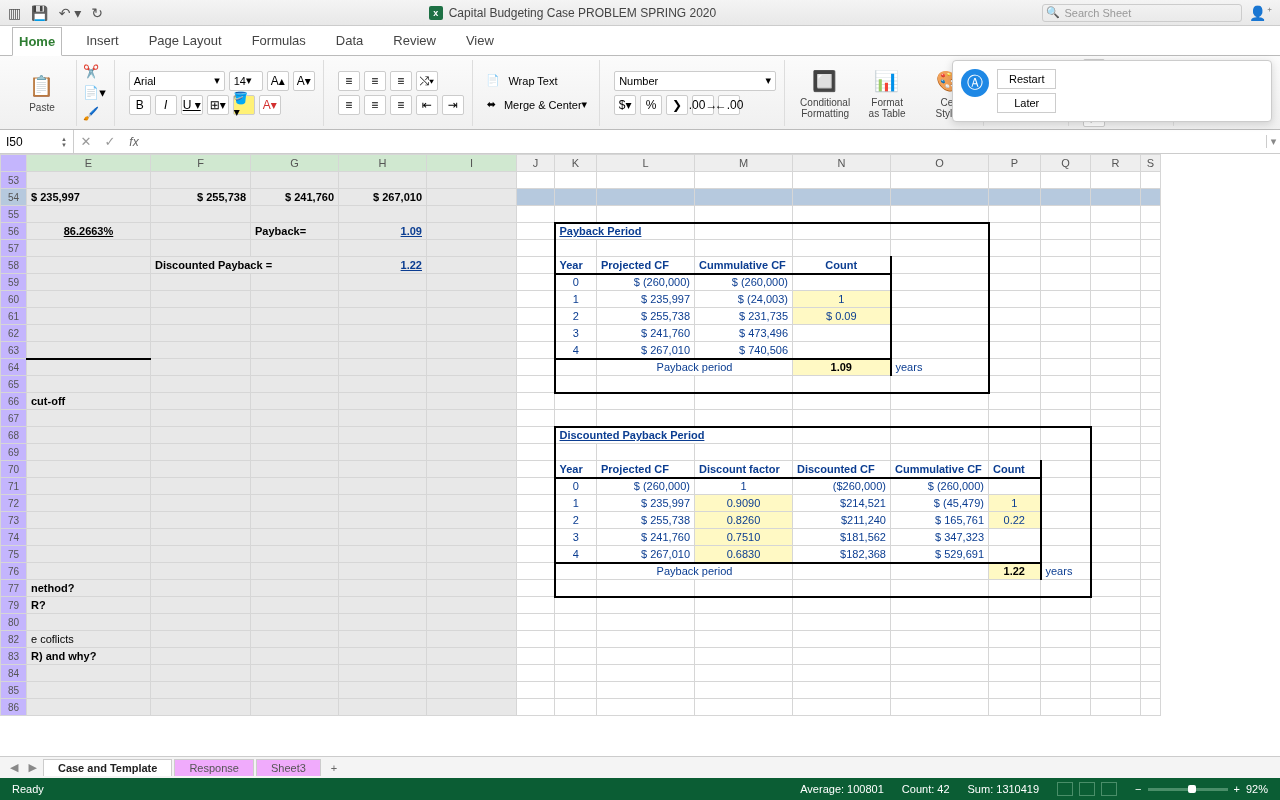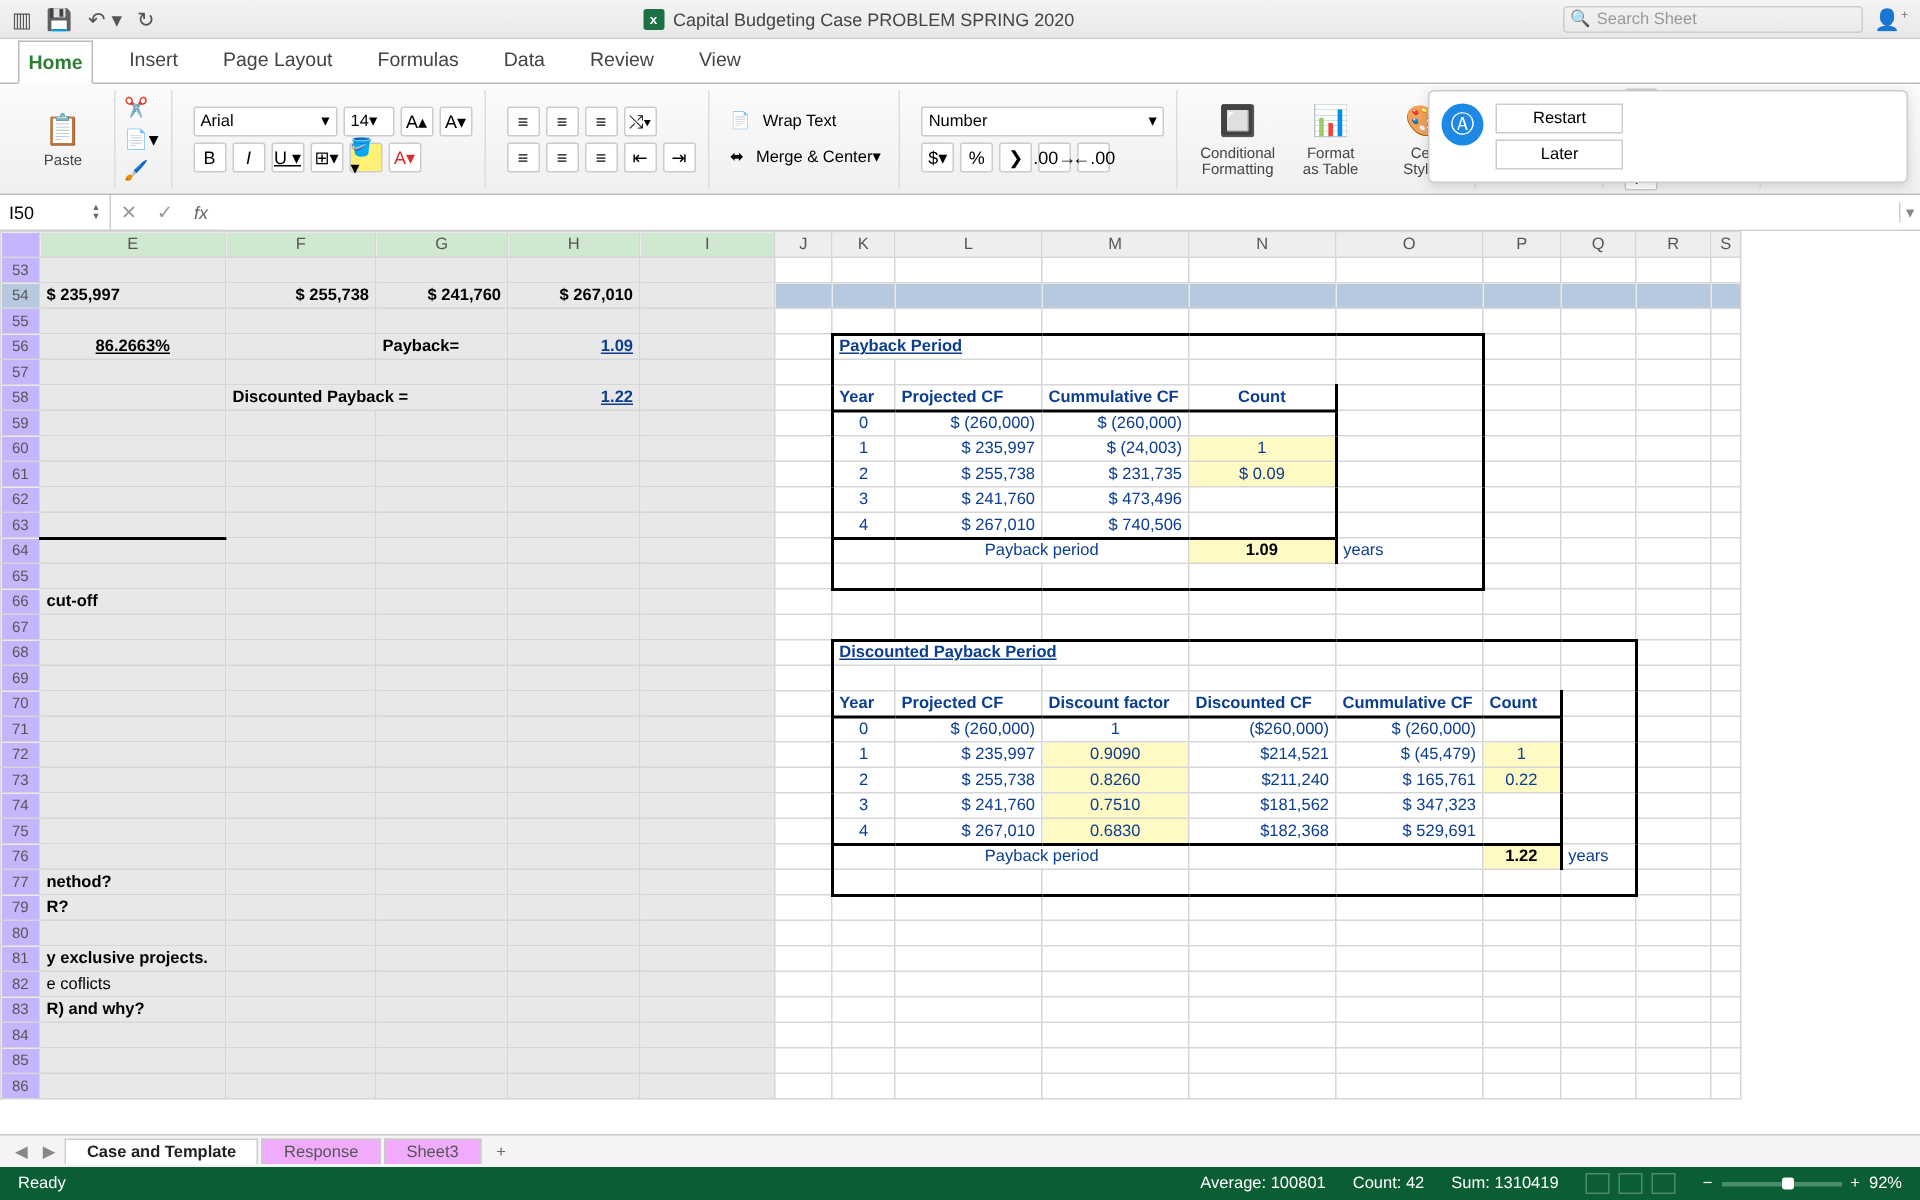--- a/index.html
+++ b/index.html
@@ -7,41 +7,41 @@
 
 
 .titlebar { height: 26px; background: linear-gradient(#f4f4f4,#e8e8e8); border-bottom: 1px solid #ccc; display: flex; align-items: center; padding: 0 8px; }
 .titlebar .qa-icons { display: flex; gap: 10px; color: #555; font-size: 14px; }
 .titlebar .title { flex: 1; text-align: center; font-size: 12px; color: #444; display: flex; justify-content: center; align-items: center; gap: 6px;}
 .titlebar .excel-ic { width:14px; height:14px; background:#1d7044; border-radius:2px; display:inline-flex; align-items:center; justify-content:center; color:#fff; font-size:9px; font-weight:bold;}
 .titlebar .search { width: 200px; height: 18px; border: 1px solid #ccc; border-radius: 3px; display:flex; align-items:center; padding:0 4px; color:#999; font-size:11px; gap:4px; margin-right:8px;}
 .titlebar .share-ic { color:#888; font-size:14px;}
 
 
-.tabs { height: 30px; display: flex; align-items: flex-start; padding-left: 12px; border-bottom: 1px solid #bbb; background:#fff; gap:18px;}
+.tabs { height: 30px; display: flex; align-items: center; padding-left: 12px; border-bottom: 1px solid #bbb; background:#fff; gap:18px;}
 .tabs .tab { padding: 6px 6px; font-size: 13px; color: #444; cursor:pointer; }
 .tabs .tab.active { background:#fff; border:1px solid #bbb; border-bottom:1px solid #fff; position:relative; top:1px; color:#2e7d32; font-weight:600;}
 
 
 .ribbon { height: 74px; background: linear-gradient(#fbfbfb,#f0f0f0); border-bottom: 1px solid #bbb; display:flex; align-items:center; padding: 4px 8px; gap:6px; position:relative;}
 .rgroup { height:66px; border-right:1px solid #ddd; padding: 2px 8px; display:flex; flex-direction:column; justify-content:center; gap:4px;}
 .big-btn { display:flex; flex-direction:column; align-items:center; justify-content:center; gap:2px; font-size:10px; color:#444; min-width:52px;}
 .big-btn .ic { width:28px; height:28px; display:flex; align-items:center; justify-content:center; font-size:20px; }
 .row { display:flex; gap:4px; align-items:center;}
 .chip { border:1px solid #ccc; background:#fff; height:20px; display:flex; align-items:center; padding:0 4px; font-size:11px; border-radius:2px;}
 .mini-btn { width:22px;height:20px;border:1px solid #ccc;background:#fff;display:flex;align-items:center;justify-content:center;font-size:12px;border-radius:2px;}
 .font-sel { width:96px;text-align:right;}
 .size-sel { width:34px; text-align:center;}
 
 .notif { position:absolute; right:8px; top:4px; width:320px; background:#fff; border:1px solid #ccc; border-radius:4px; box-shadow:0 2px 8px rgba(0,0,0,0.15); display:flex; padding:8px; gap:8px; z-index:50;}
 .notif .badge { width:28px;height:28px;border-radius:50%;background:#1e88e5;color:#fff;display:flex;align-items:center;justify-content:center;font-size:16px;flex-shrink:0;}
 .notif .txt .h { font-weight:600; font-size:11px; color:#222;}
 .notif .txt .s { font-size:10px; color:#666; line-height:1.3;}
 .notif .btncol { display:flex;flex-direction:column;gap:4px;}
-.notif .nb { border:1px solid #ccc; padding:3px 24px; font-size:11px; background:#fff;}
+.notif .nb { border:1px solid #ccc; padding:3px 11px; font-size:11px; background:#fff;}
 
 
 .fbar { height:24px; border-bottom:1px solid #ccc; display:flex; align-items:center; background:#fff;}
 .namebox { width:74px; border-right:1px solid #ccc; height:100%; display:flex; align-items:center; padding:0 6px; font-size:12px;}
 .namebox .spin { display:flex; flex-direction:column; margin-left:auto; font-size:6px; color:#666; line-height:6px;}
 .fbar .fbtn { width:24px; text-align:center; color:#999; font-size:13px;}
 .fbar .fx { font-style:italic; font-size:12px; color:#666;}
 .fbar input { flex:1; border:none; outline:none; height:100%; font-size:12px; padding:0 6px;}
 .fbar .dd { width:14px; text-align:center; color:#888; border-left:1px solid #ccc;}
 
@@ -754,38 +754,20 @@
           <td class=""></td>
           <td class=""></td>
           <td class=""></td>
           <td class=""></td>
           <td class=""></td>
           <td class=""></td>
           <td class=""></td>
           <td class=""></td>
         </tr>
         <tr>
-          <td class="rowh">81</td>
-          <td class="selcol tl bold">y exclusive projects.</td>
-          <td class="selcol"></td>
-          <td class="selcol"></td>
-          <td class="selcol"></td>
-          <td class="selcol"></td>
-          <td class=""></td>
-          <td class=""></td>
-          <td class=""></td>
-          <td class=""></td>
-          <td class=""></td>
-          <td class=""></td>
-          <td class=""></td>
-          <td class=""></td>
-          <td class=""></td>
-          <td class=""></td>
-        </tr>
-        <tr>
           <td class="rowh">82</td>
           <td class="selcol tl">e coflicts</td>
           <td class="selcol"></td>
           <td class="selcol"></td>
           <td class="selcol"></td>
           <td class="selcol"></td>
           <td class=""></td>
           <td class=""></td>
           <td class=""></td>
           <td class=""></td>

